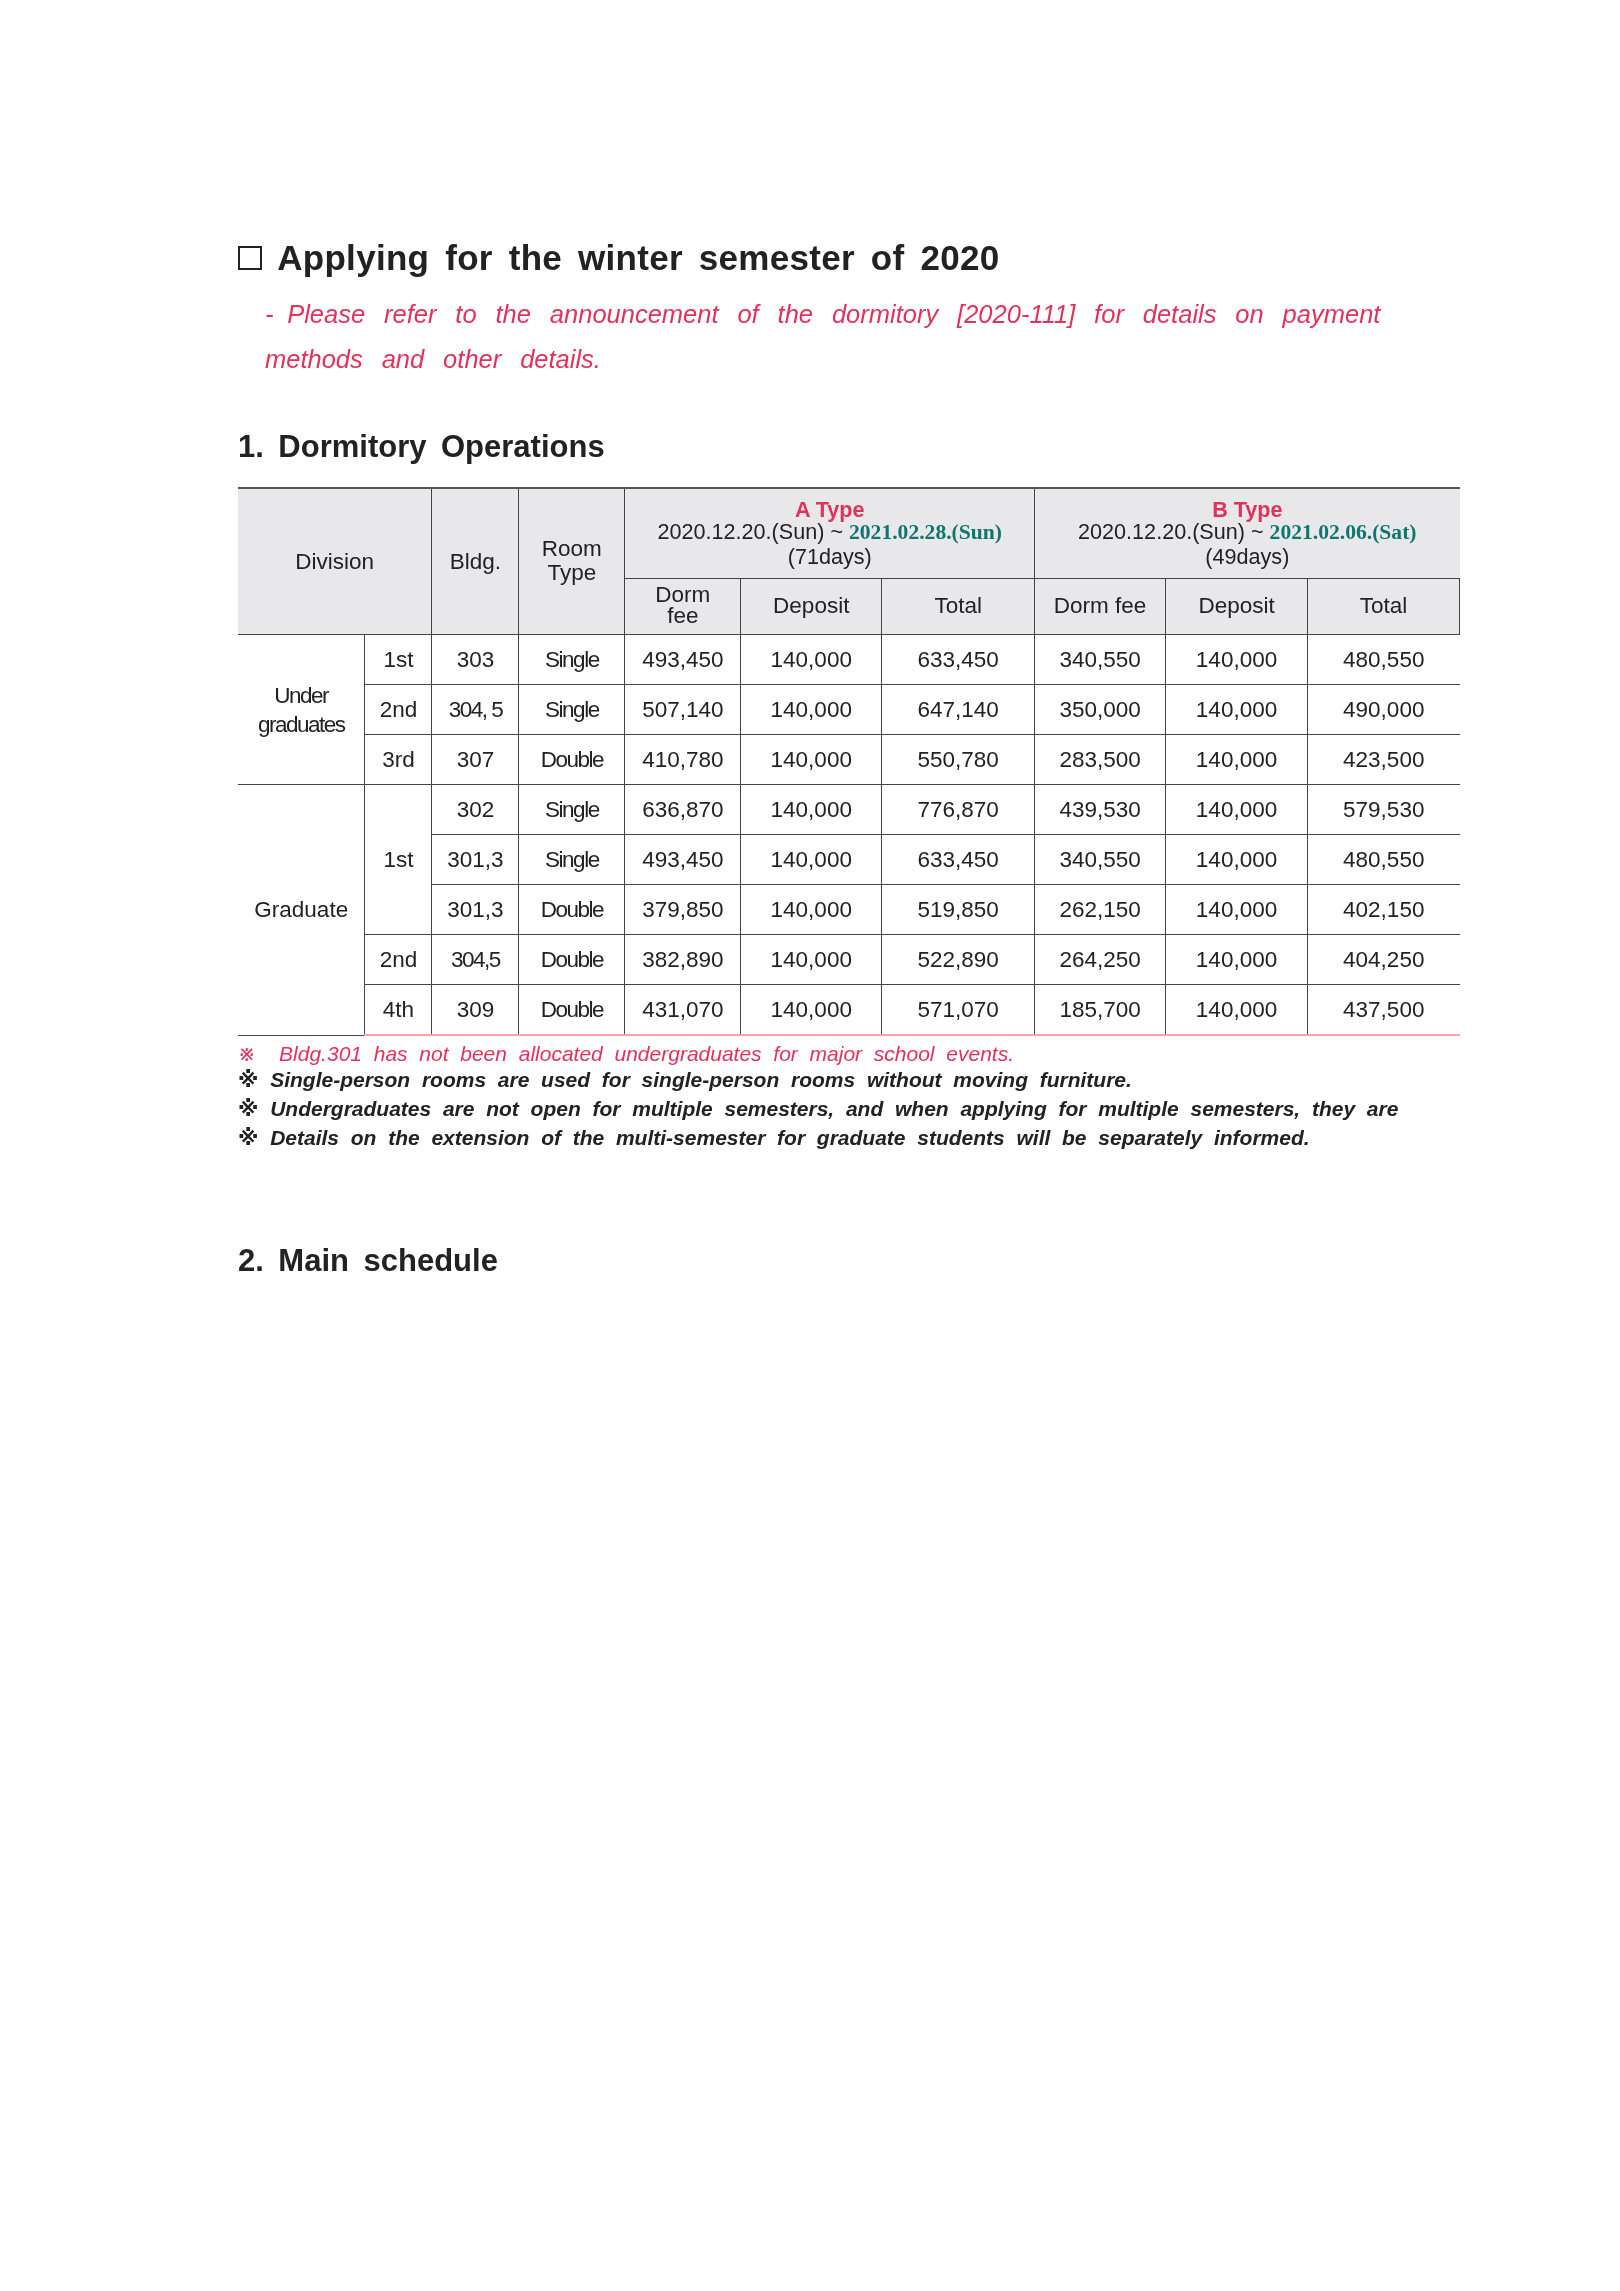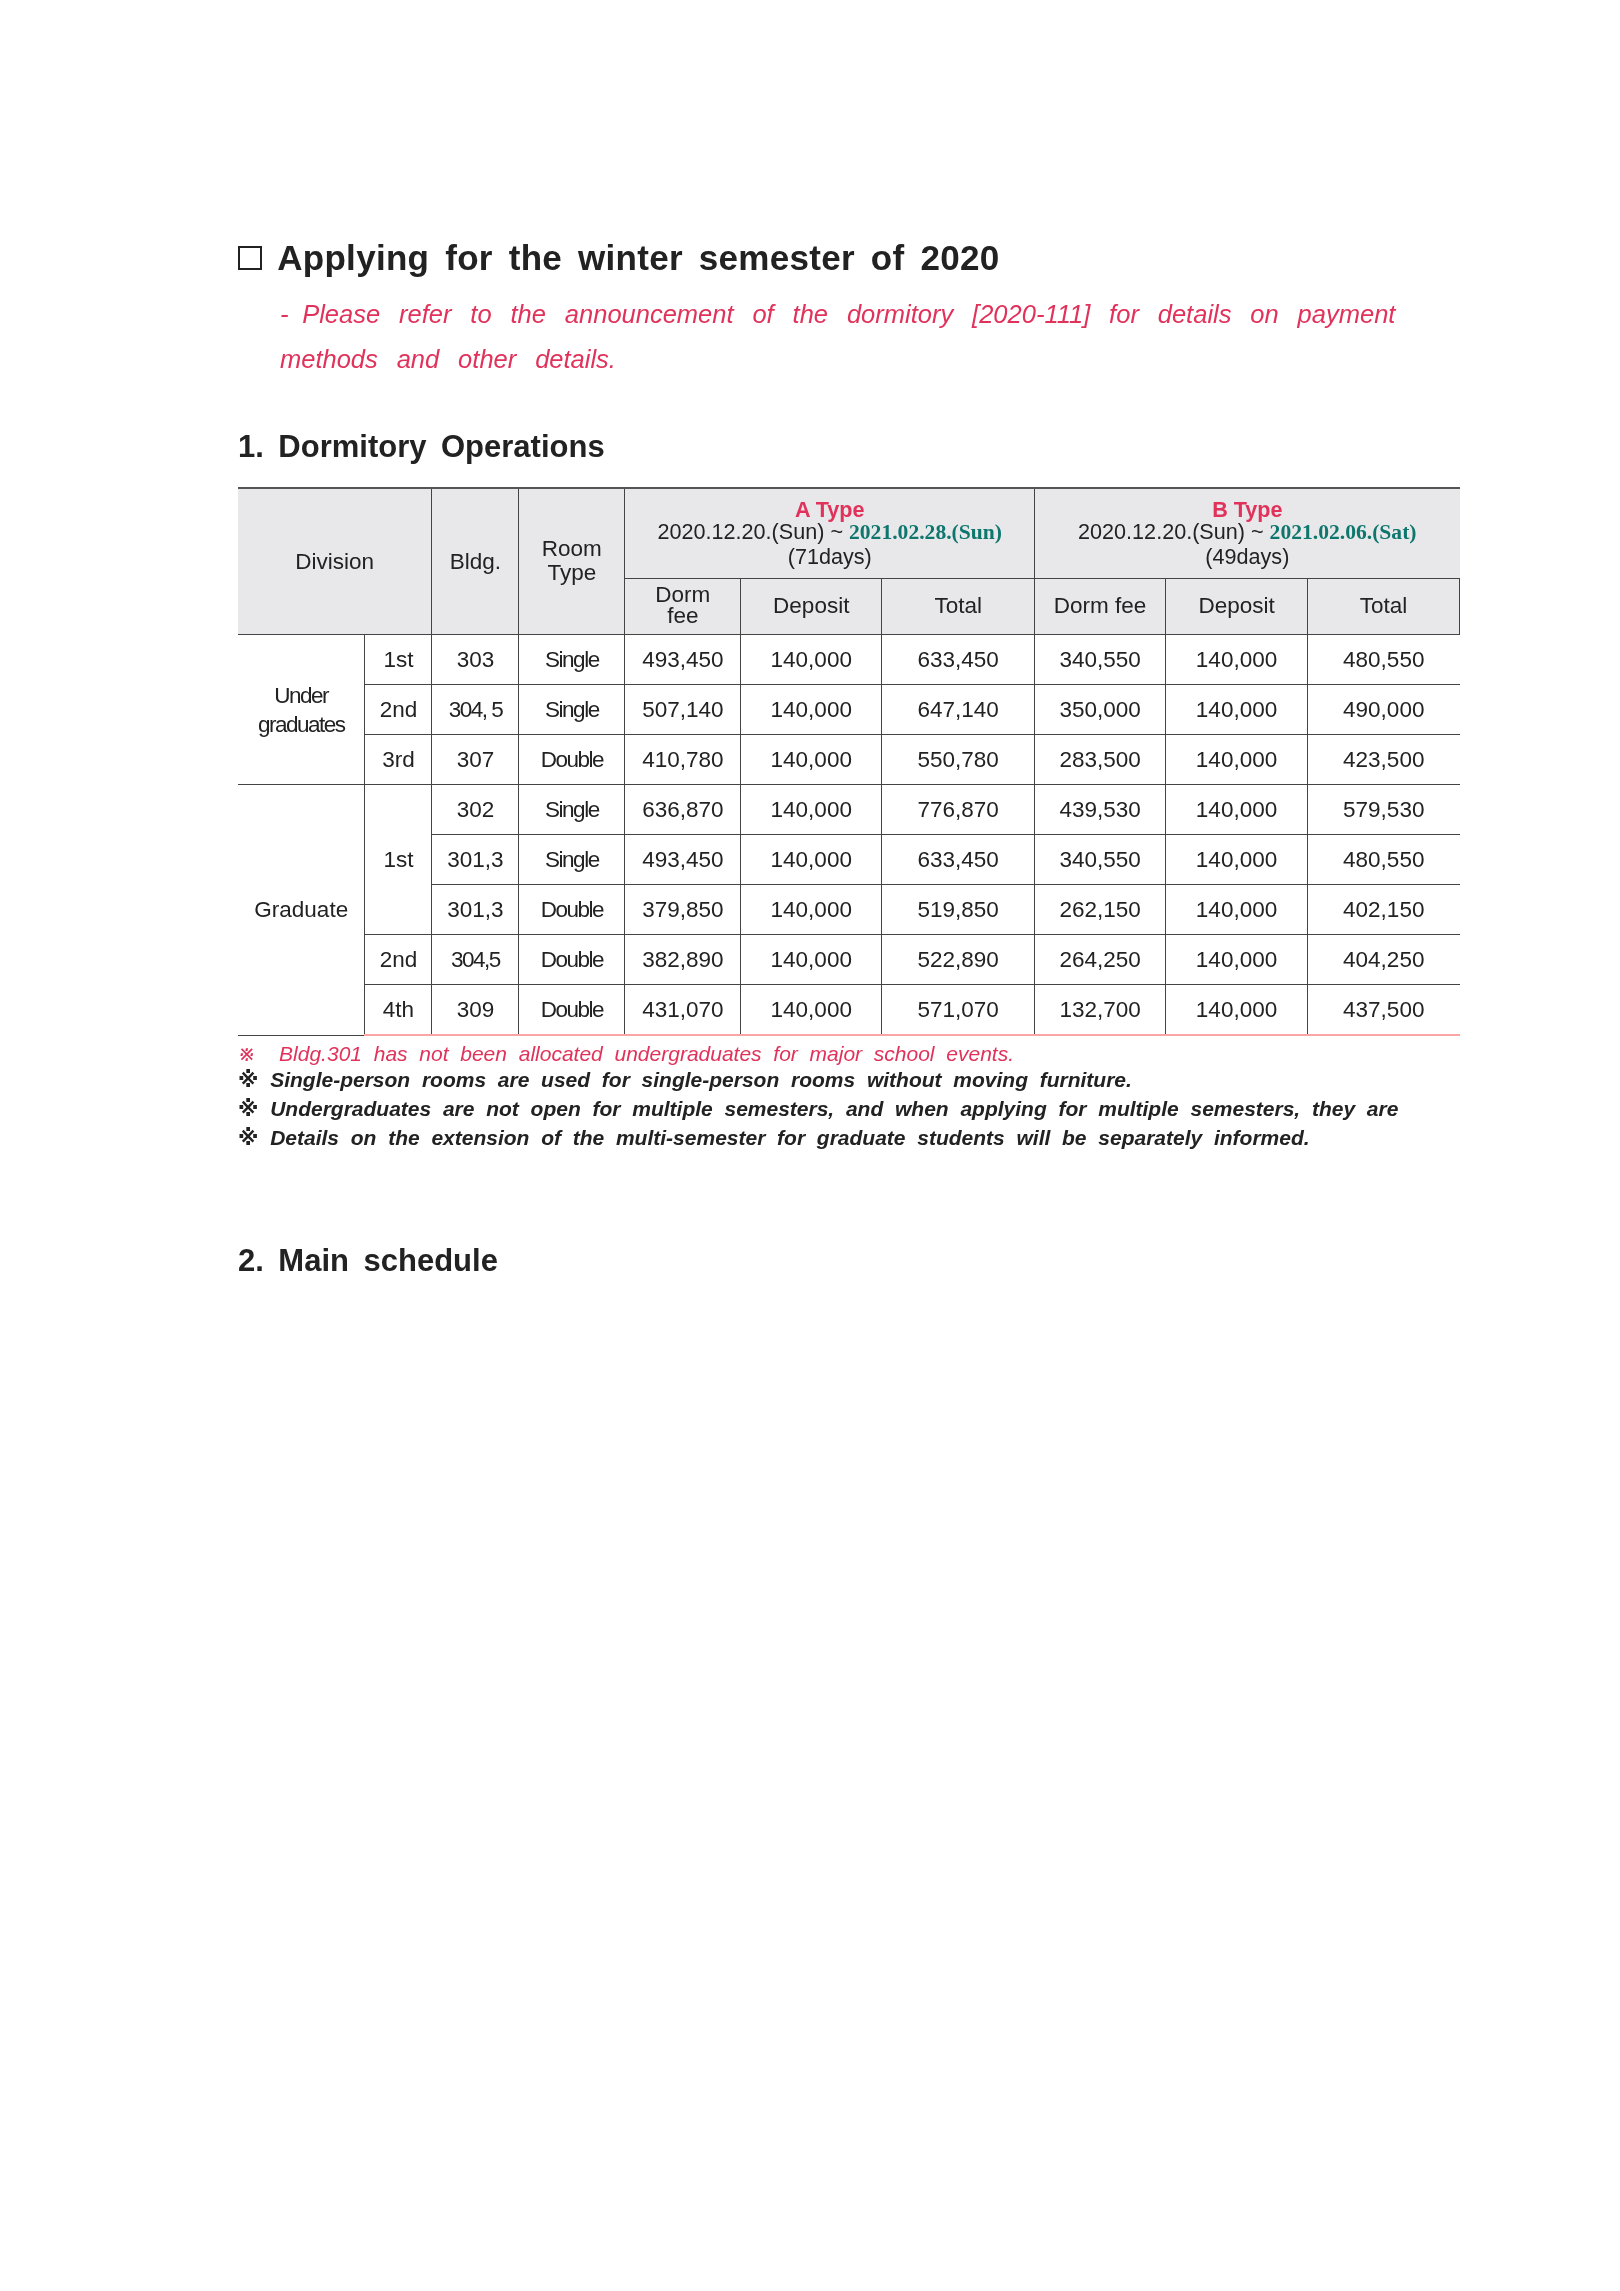--- a/index.html
+++ b/index.html
@@ -1,20 +1,20 @@
 <!DOCTYPE html>
 <html><head>
 <meta charset="utf-8">
 <style>
   html, body { margin:0; padding:0; background:#ffffff; }
   body { width:1620px; height:2292px; position:relative; font-family:"Liberation Sans", "DejaVu Sans", sans-serif; color:#222; overflow:hidden; }
   .title-row { position:absolute; left:238px; top:238px; display:flex; align-items:center; }
   .checkbox { width:23.5px; height:23.5px; border:2.5px solid #222; box-sizing:border-box; margin-right:15.7px; }
   .title { font-size:35px; font-weight:bold; color:#222; letter-spacing:0.3px; word-spacing:5.9px; }
-  .note-red { position:absolute; left:280px; top:292px; width:1137px; font-size:25.5px; font-style:italic; color:#e0325a; line-height:45px; word-spacing:11.8px; }
+  .note-red { position:absolute; left:265px; top:292px; width:1137px; font-size:25.5px; font-style:italic; color:#e0325a; line-height:45px; word-spacing:11.8px; }
   .note-red .dash { margin-right:13.7px; }
   .section-title { position:absolute; left:238px; font-size:31px; font-weight:bold; color:#222; word-spacing:5.9px; }
   .sec1 { top:429px; }
   .sec2 { top:1243px; }
   table.ops { position:absolute; left:238px; top:487px; border-collapse:collapse; width:1222px; font-size:22.5px; }
   table.ops td, table.ops th { border:1.5px solid #444; text-align:center; vertical-align:middle; padding:0; font-weight:normal; color:#222; }
   table.ops th { background:#e8e8ea;margin-top:9px; }
   table.ops tr.top-border th { border-top:2.5px solid #555; }
   table.ops .outer-left { border-left:none; }
   table.ops .outer-right { border-right:none; }
@@ -169,21 +169,21 @@
       <td>140,000</td>
       <td class="outer-right">404,250</td>
     </tr>
     <tr>
       <td>4th</td>
       <td>309</td>
       <td class="cond">Double</td>
       <td>431,070</td>
       <td>140,000</td>
       <td>571,070</td>
-      <td>132,700</td>
+      <td>185,700</td>
       <td>140,000</td>
       <td class="outer-right">437,500</td>
     </tr>
   </tbody>
 </table>
 
 <div class="notes">
   <p class="n red"><span>※</span>&nbsp; <span>Bldg.301 has not been allocated undergraduates for major school events.</span></p>
   <p class="n bold"><span>※</span> <span>Single-person rooms are used for single-person rooms without moving furniture.</span></p>
   <p class="n bold"><span>※</span> <span>Undergraduates are not open for multiple semesters, and when applying for multiple semesters, they are</span></p>

